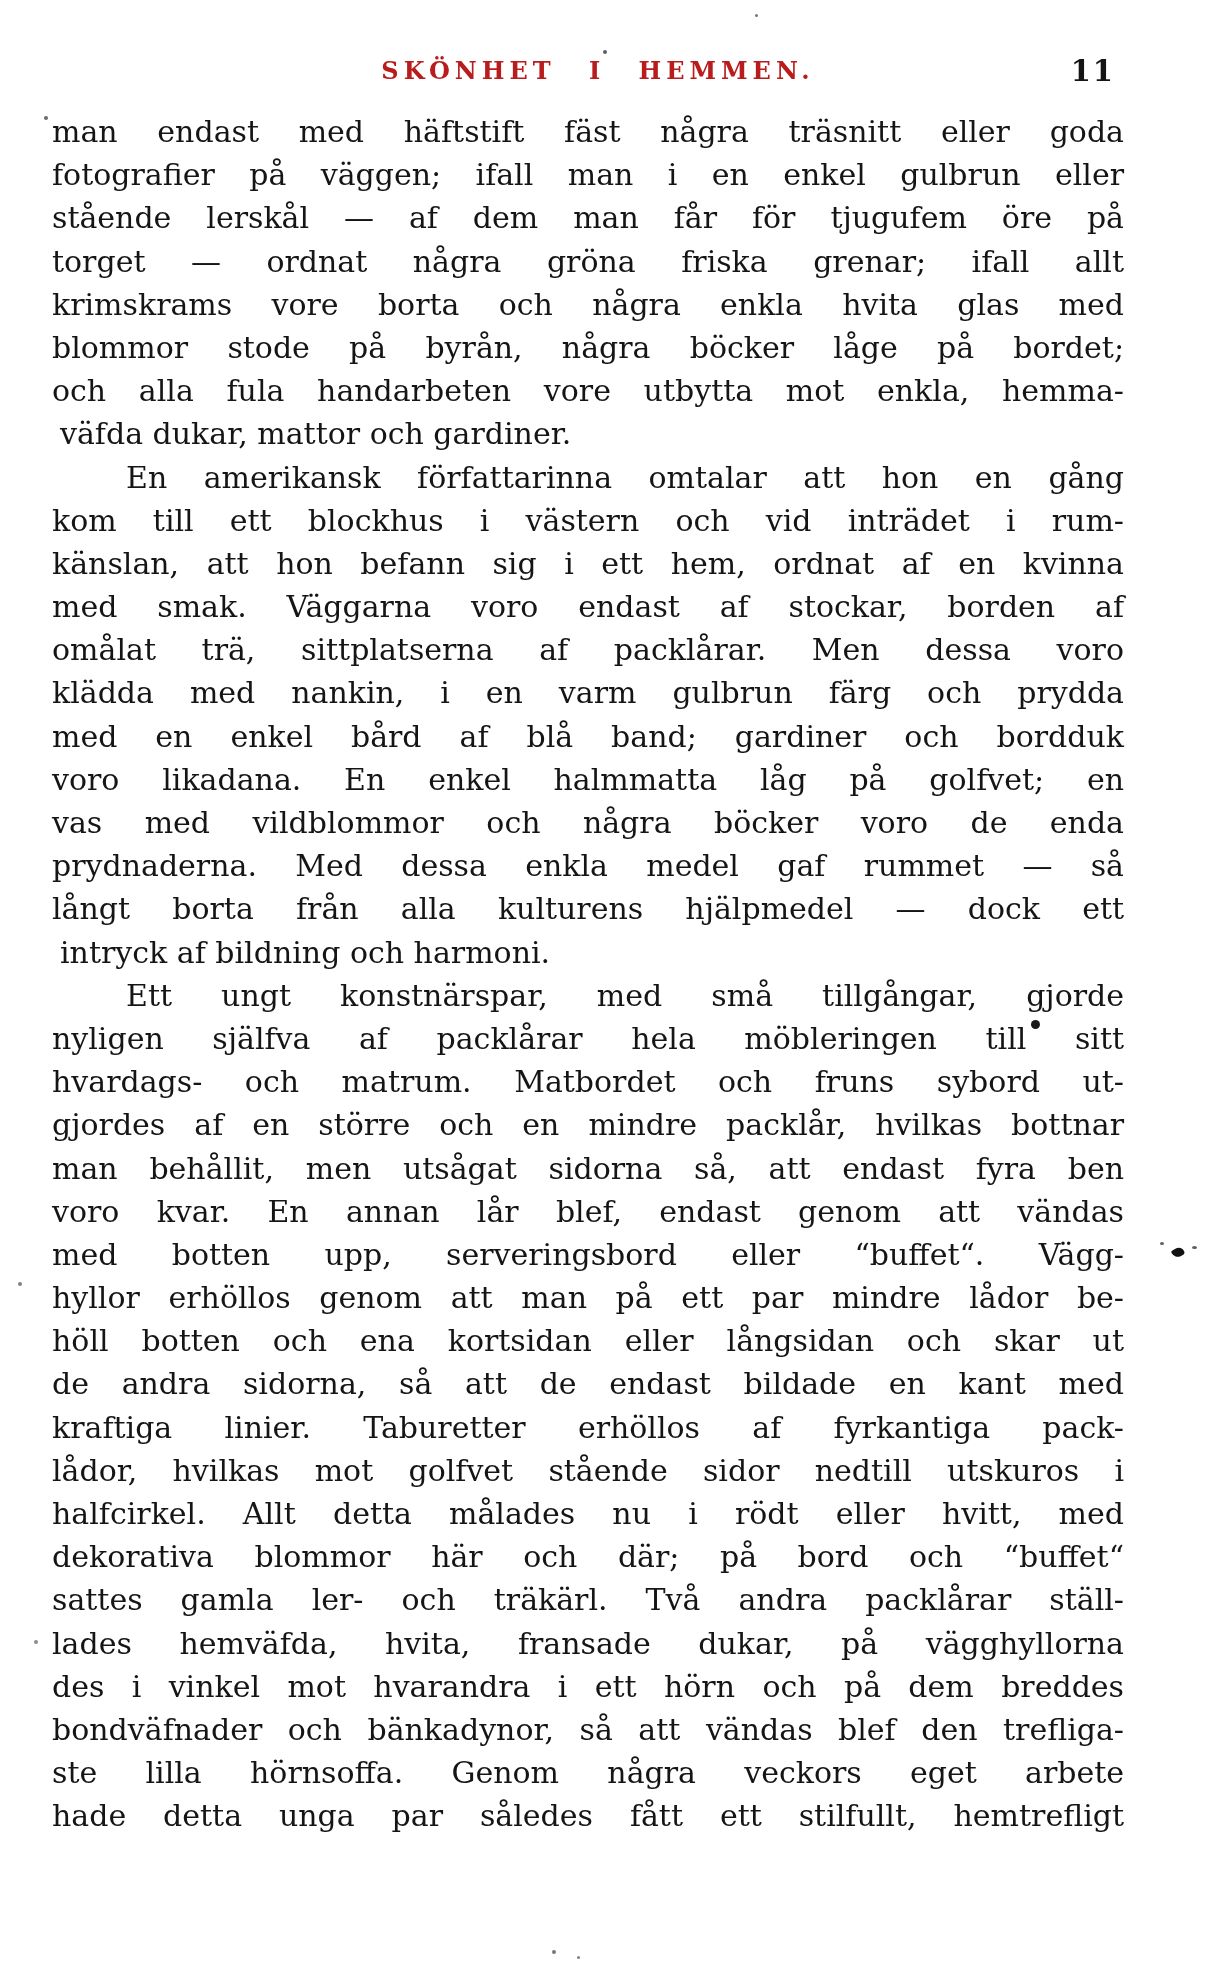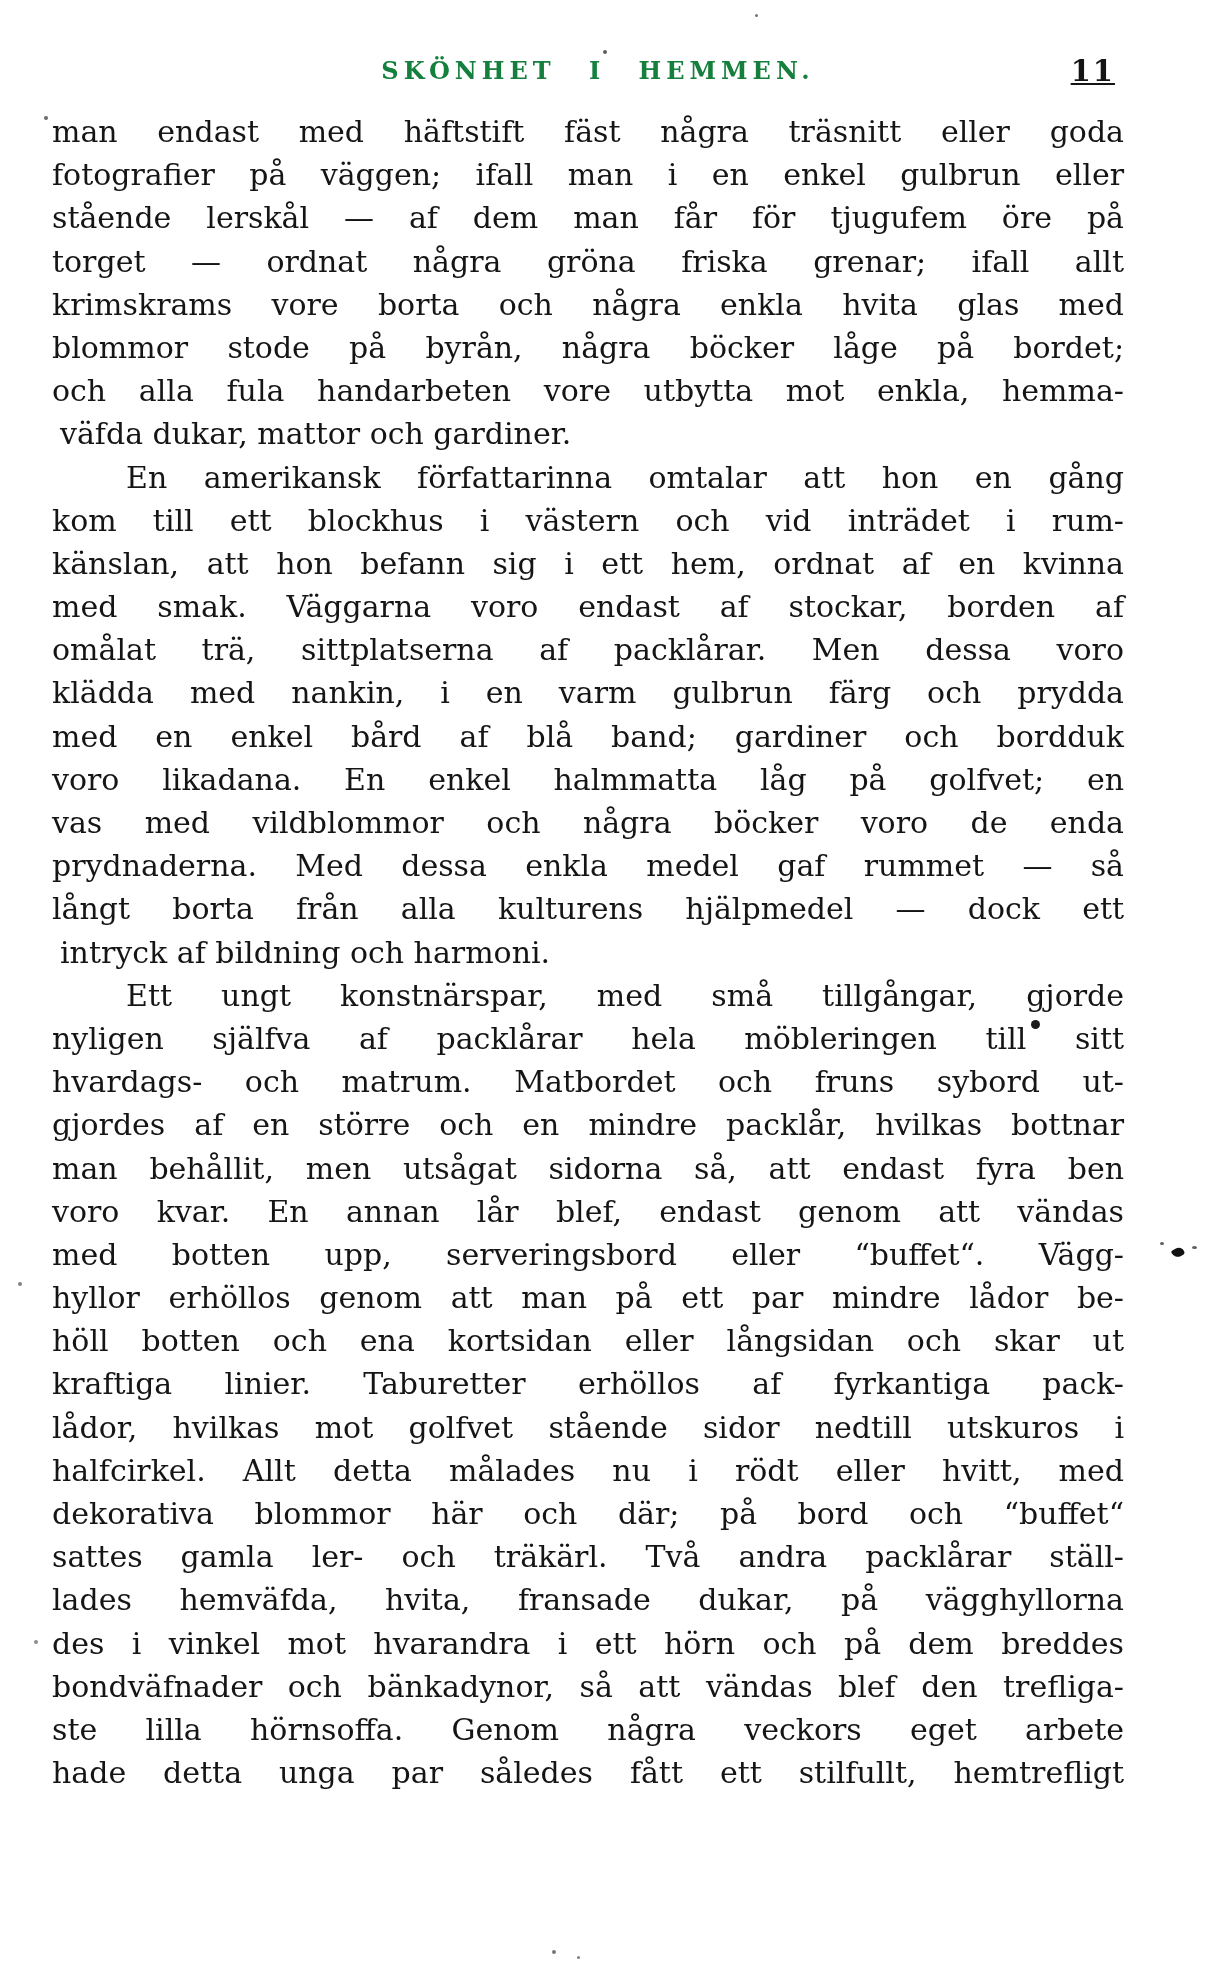--- a/index.html
+++ b/index.html
@@ -15,27 +15,26 @@
   }
   
   .header{
     position:absolute;left:62px;top:48px;width:1072px;height:46px;
   }
   .running-title{
     display:block;text-align:center;
     font-size:24px;font-weight:bold;
     letter-spacing:5px;word-spacing:20px;
     line-height:46px;
-    color:#15803d;
+    color:#b91c1c;
   }
   .page-number{
     position:absolute;right:19px;top:0;
     font-size:29px;font-weight:bold;line-height:46px;
     letter-spacing:2px;
-    text-decoration:underline;
   }
   
   .text-block{
     position:absolute;left:52px;top:110px;width:1072px;
   }
   .line{
     height:43.2px;line-height:43.2px;
     font-size:30px;
     text-align:justify;
     text-align-last:justify;
@@ -88,20 +87,21 @@
       <div class="line pend">intryck af bildning och harmoni.</div>
       <div class="line indent">Ett ungt konstnärspar, med små tillgångar, gjorde</div>
       <div class="line">nyligen själfva af packlårar hela möbleringen till sitt</div>
       <div class="line">hvardags- och matrum. Matbordet och fruns sybord ut-</div>
       <div class="line">gjordes af en större och en mindre packlår, hvilkas bottnar</div>
       <div class="line">man behållit, men utsågat sidorna så, att endast fyra ben</div>
       <div class="line">voro kvar. En annan lår blef, endast genom att vändas</div>
       <div class="line">med botten upp, serveringsbord eller “buffet“. Vägg-</div>
       <div class="line">hyllor erhöllos genom att man på ett par mindre lådor be-</div>
       <div class="line">höll botten och ena kortsidan eller långsidan och skar ut</div>
+      <div class="line">de andra sidorna, så att de endast bildade en kant med</div>
       <div class="line">kraftiga linier. Taburetter erhöllos af fyrkantiga pack-</div>
       <div class="line">lådor, hvilkas mot golfvet stående sidor nedtill utskuros i</div>
       <div class="line">halfcirkel. Allt detta målades nu i rödt eller hvitt, med</div>
       <div class="line">dekorativa blommor här och där; på bord och “buffet“</div>
       <div class="line">sattes gamla ler- och träkärl. Två andra packlårar ställ-</div>
       <div class="line">lades hemväfda, hvita, fransade dukar, på vägghyllorna</div>
       <div class="line">des i vinkel mot hvarandra i ett hörn och på dem breddes</div>
       <div class="line">bondväfnader och bänkadynor, så att vändas blef den trefliga-</div>
       <div class="line">ste lilla hörnsoffa. Genom några veckors eget arbete</div>
       <div class="line">hade detta unga par således fått ett stilfullt, hemtrefligt</div>

